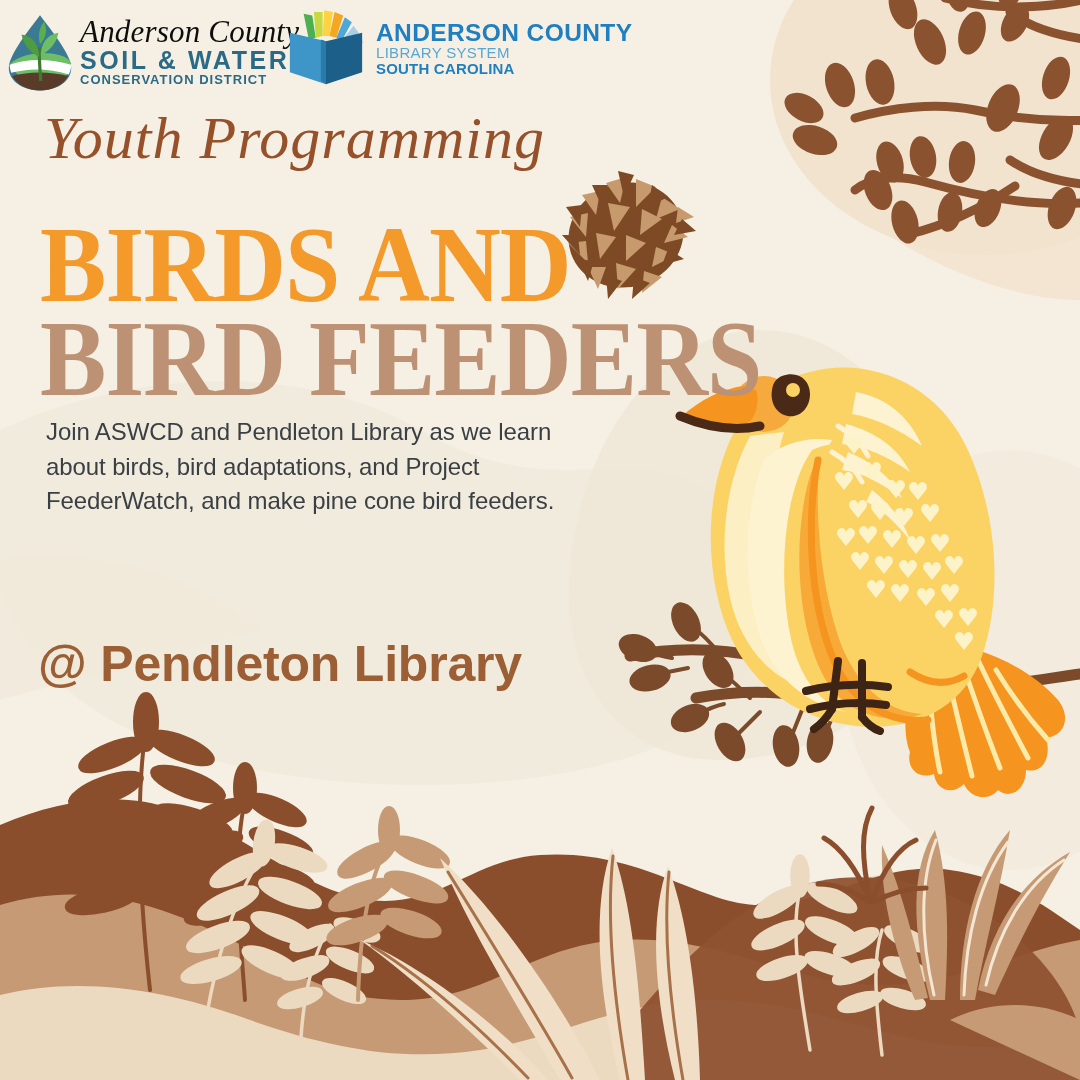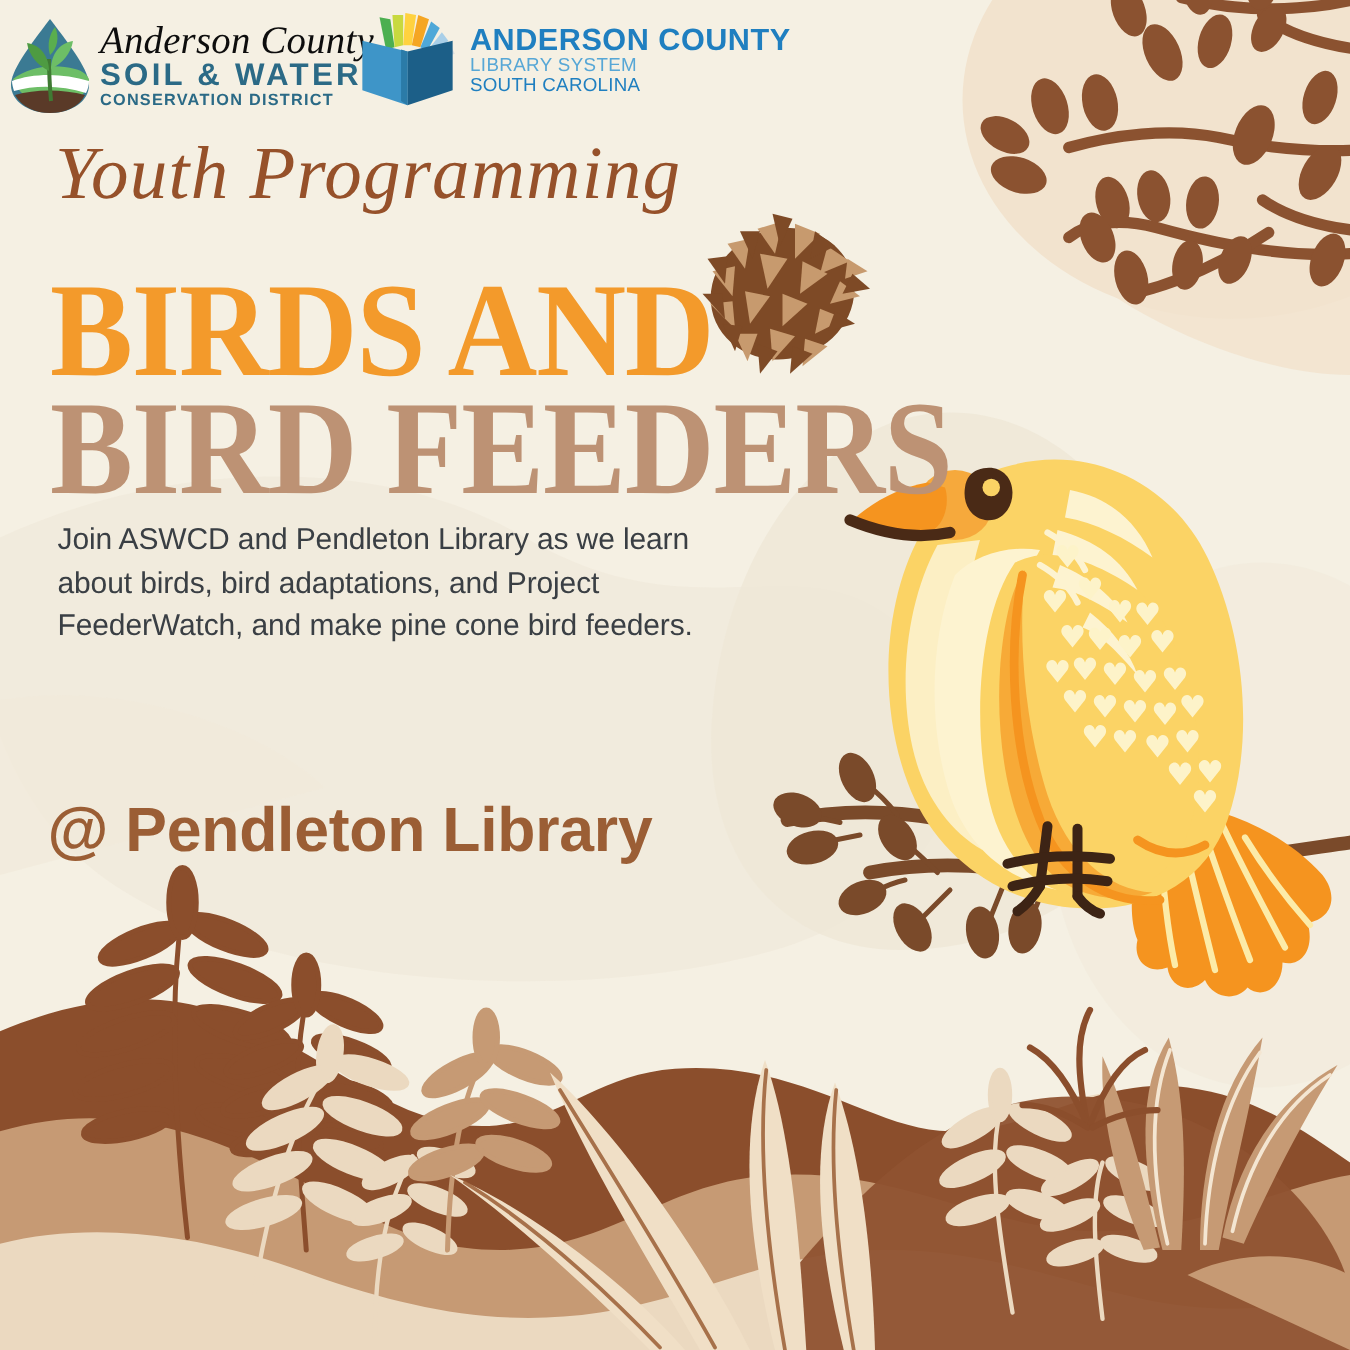--- a/index.html
+++ b/index.html
@@ -20,21 +20,21 @@
         color:#2B6A86;letter-spacing:2.6px;line-height:1.04;white-space:nowrap;}
   .aswcd-sub{font-family:"Liberation Sans",sans-serif;font-weight:bold;font-size:13px;
         color:#2B6A86;letter-spacing:1.0px;line-height:1.15;white-space:nowrap;}
 
   #acl-logo{left:283px;top:2px;}
   #acl-text{margin-left:7px;}
   .acl-1{font-family:"Liberation Sans",sans-serif;font-weight:bold;font-size:24.5px;
         color:#1F7FC0;letter-spacing:.4px;line-height:1;white-space:nowrap;}
   .acl-2{font-family:"Liberation Sans",sans-serif;font-size:15px;color:#57A7D6;
         letter-spacing:.3px;line-height:1.06;white-space:nowrap;}
-  .acl-3{font-family:"Liberation Sans",sans-serif;font-weight:normal;font-size:15px;
+  .acl-3{font-family:"Liberation Sans",sans-serif;font-weight:bold;font-size:15px;
         color:#1F7FC0;letter-spacing:.2px;line-height:1.1;white-space:nowrap;}
 
   
   #kicker{position:absolute;left:44px;top:108px;width:560px;height:80px;}
   #kicker span{font-family:"Liberation Serif",serif;font-style:italic;font-size:60px;
         color:#96512A;line-height:1;white-space:nowrap;letter-spacing:1px;}
 
   #title1,#title2{position:absolute;left:40px;font-family:"Liberation Serif",serif;
         font-weight:bold;font-size:107px;line-height:.93;letter-spacing:-1px;
         white-space:nowrap;transform:scaleX(.93);transform-origin:left center;}

